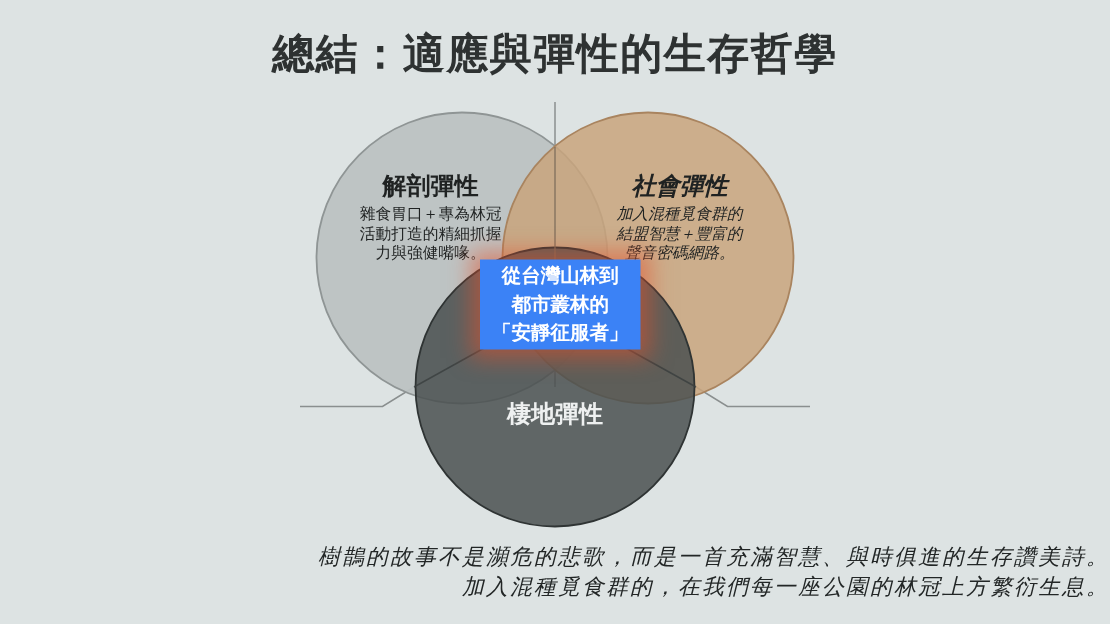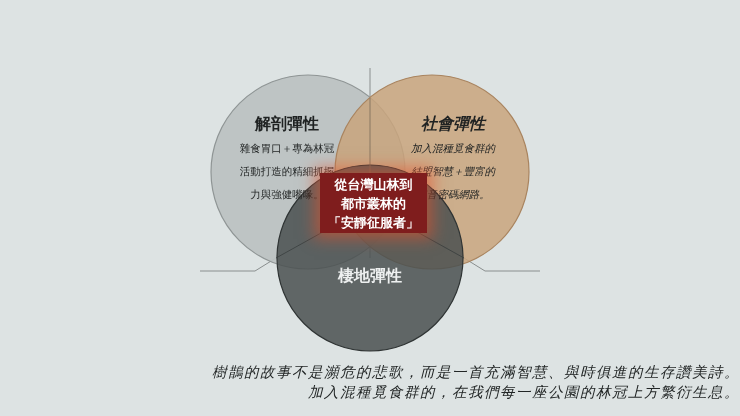--- a/index.html
+++ b/index.html
@@ -40,34 +40,34 @@
     }
     .label .heading {
       font-size: 16px;
       font-weight: bold;
       line-height: 20px;
       margin-bottom: 3px;
       text-align: center;
     }
     .label .body {
       font-size: 10.5px;
-      line-height: 23px;
+      line-height: 13px;
       white-space: pre-line;
     }
     .lbl-left { left: 222px; top: 114px; width: 130px; color: #1f2222; }
     .lbl-right { left: 388px; top: 114px; width: 130px; color: #1f2222; font-style: italic; }
     .lbl-bottom { left: 290px; top: 266px; width: 160px; color: #eef0f0; }
     .lbl-bottom .body { color: #dfe3e3; }
     .center-box {
       position: absolute;
       left: 320px;
       top: 173px;
       width: 107px;
       height: 60px;
-      background: #7f1d1d;
+      background: #3b82f6;
       box-shadow: 0 0 14px 6px rgba(228, 80, 42, 0.55);
       color: #ffffff;
       font-size: 13px;
       font-weight: bold;
       line-height: 19px;
       text-align: center;
       white-space: pre-line;
       padding-top: 2px;
       box-sizing: border-box;
     }
@@ -82,20 +82,21 @@
       line-height: 20px;
       letter-spacing: 1.5px;
       font-style: italic;
     }
   </style>
 </head>
 <body>
 
 <div class="page">
 
+  <div class="title">總結：適應與彈性的生存哲學</div>
 
   <svg class="venn" width="740" height="416" viewBox="0 0 740 416">
 
     <line x1="370" y1="68" x2="370" y2="258" stroke="#8a8f8f" stroke-width="1"></line>
     <polyline points="200,271 255,271 276,258 370,205" fill="none" stroke="#8a8f8f" stroke-width="1"></polyline>
     <polyline points="540,271 485,271 464,258 370,205" fill="none" stroke="#8a8f8f" stroke-width="1"></polyline>
 
     <circle cx="308" cy="172" r="97" fill="#bcc2c2" fill-opacity="0.95" stroke="#8f9595" stroke-width="1.2"></circle>
     <circle cx="432" cy="172" r="97" fill="#c9a47c" fill-opacity="0.85" stroke="#a9845f" stroke-width="1.2"></circle>
     <circle cx="370" cy="258" r="93" fill="#4a5050" fill-opacity="0.85" stroke="#2f3434" stroke-width="1.2"></circle>

